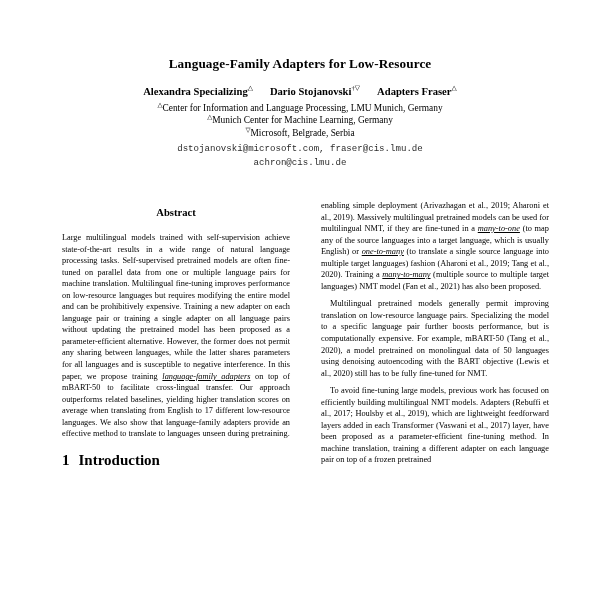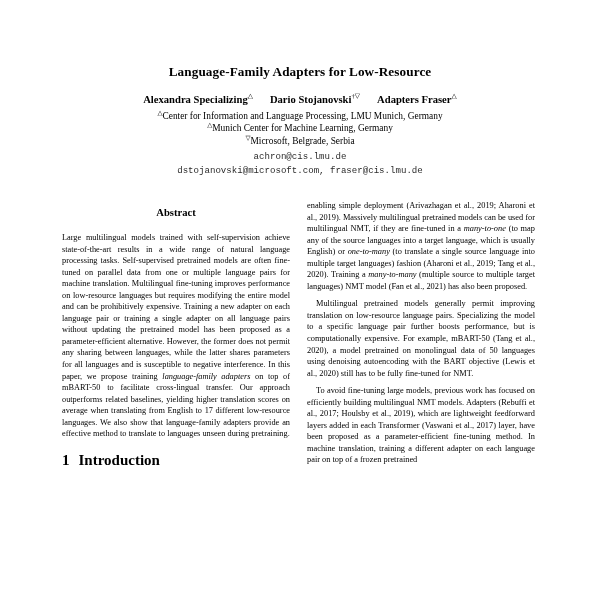--- a/index.html
+++ b/index.html
@@ -13,21 +13,21 @@
     overflow: hidden;
     font-family: "Liberation Serif", serif;
     color: #000000;
     -webkit-font-smoothing: antialiased;
   }
   .page {
     position: relative;
     width: 600px;
     height: 600px;
     box-sizing: border-box;
-    padding: 8px;
+    padding: 0;
     overflow: hidden;
   }
 
   
   .titleblock {
     padding: 56px 62px 0 62px;
     text-align: center;
   }
   .paper-title {
     font-size: 13.2px;
@@ -70,21 +70,21 @@
   }
   .email-line { white-space: nowrap; }
 
   
   .columns {
     position: absolute;
     top: 200px;
     left: 0;
     width: 600px;
     display: flex;
-    gap: 17px;
+    gap: 31px;
     padding: 0 62px;
     box-sizing: border-box;
   }
   .col {
     width: 228px;
     flex: 0 0 228px;
   }
   .section-heading-center {
     text-align: center;
     font-size: 10.6px;
@@ -104,21 +104,21 @@
     margin: 0;
     font-size: 8.35px;
     line-height: 11.55px;
     text-align: justify;
     text-justify: inter-word;
     hyphens: manual;
   }
   .abstract-body p { font-size: 8.3px; margin-top: 13px; }
   .body-text p + p { text-indent: 9px; margin-top: 6px; }
   .body-text p.noindent { text-indent: 0; }
-  i { font-style: italic; }
+  i { font-style: italic; text-decoration: underline; }
 </style>
 </head>
 <body>
 
 <div class="page">
 
   <div class="titleblock">
     <div class="paper-title">
       <span>Language-Family Adapters for Low-Resource</span><br>
     </div>
@@ -127,22 +127,22 @@
       <span class="author"><span>Alexandra Specializing</span><span class="sup">△</span></span><span class="author"><span>Dario Stojanovski</span><span class="sup">†▽</span></span><span class="author"><span>Adapters Fraser</span><span class="sup">△</span></span>
     </div>
 
     <div class="affils">
       <div class="affil"><span class="sup">△</span><span>Center for Information and Language Processing, LMU Munich, Germany</span></div>
       <div class="affil"><span class="sup">△</span><span>Munich Center for Machine Learning, Germany</span></div>
       <div class="affil"><span class="sup">▽</span><span>Microsoft, Belgrade, Serbia</span></div>
     </div>
 
     <div class="emails">
+      <div class="email-line">dstojanovski@microsoft.com, fraser@cis.lmu.de</div>
       <div class="email-line">achron@cis.lmu.de</div>
-      <div class="email-line">dstojanovski@microsoft.com, fraser@cis.lmu.de</div>
     </div>
   </div>
 
   <div class="columns">
 
     <div class="col">
       <div class="section-heading-center">Abstract</div>
       <div class="abstract-body">
         <p><span>Large multilingual models trained with self-supervision achieve state-of-the-art results in a wide range of natural language processing tasks. Self-supervised pretrained models are often fine-tuned on parallel data from one or multiple language pairs for machine translation. Multilingual fine-tuning improves performance on low-resource languages but requires modifying the entire model and can be prohibitively expensive. Training a new adapter on each language pair or training a single adapter on all language pairs without updating the pretrained model has been proposed as a parameter-efficient alternative. However, the former does not permit any sharing between languages, while the latter shares parameters for all languages and is susceptible to negative interference. In this paper, we propose training </span><i>language-family adapters</i><span> on top of mBART-50 to facilitate cross-lingual transfer. Our approach outperforms related baselines, yielding higher translation scores on average when translating from English to 17 different low-resource languages. We also show that language-family adapters provide an effective method to translate to languages unseen during pretraining.</span></p>
       </div>

